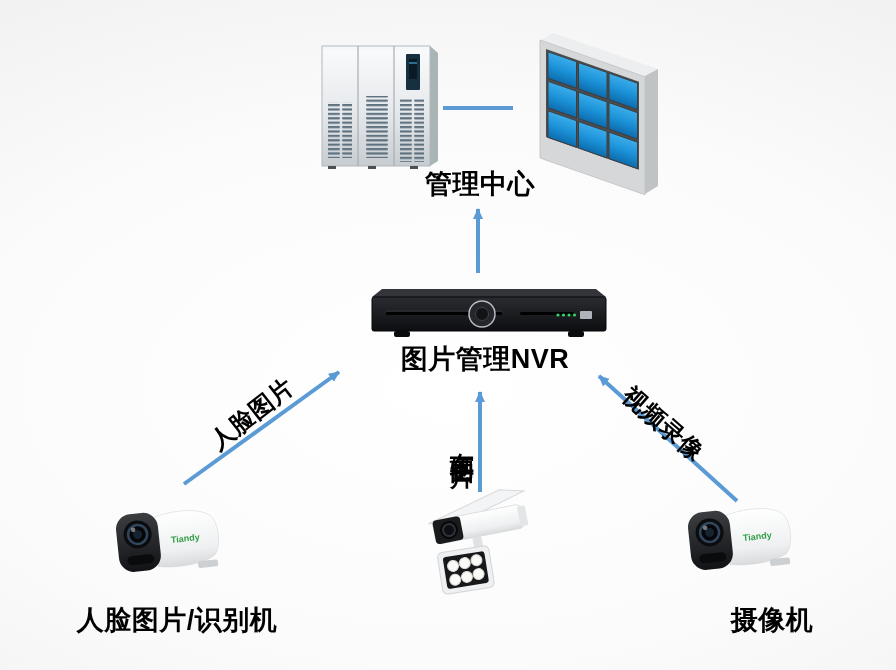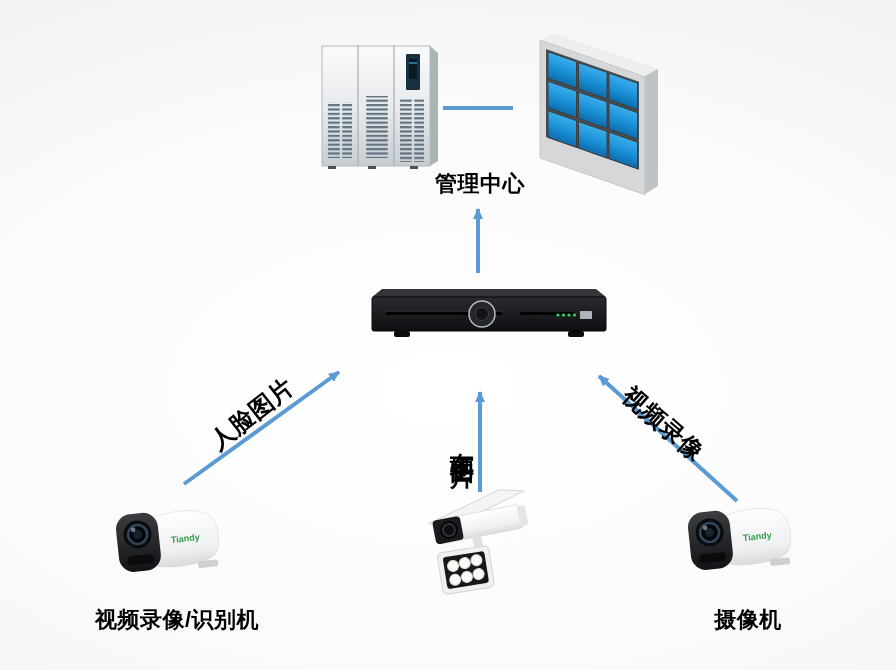--- a/index.html
+++ b/index.html
@@ -6,21 +6,21 @@
   .stage{
     position:relative;width:896px;height:670px;overflow:hidden;
     background:radial-gradient(ellipse 120% 90% at 50% 58%, #ffffff 0%, #fbfbfb 45%, #f1f1f1 78%, #e7e7e7 100%);
     font-family:"Liberation Sans","DejaVu Sans",sans-serif;
   }
   .abs{position:absolute;}
   .lbl{
     position:absolute;color:#000;font-weight:bold;white-space:nowrap;
     transform:translate(-50%,-50%);letter-spacing:0.5px;
   }
-  .lbl-node{font-size:22px;}
+  .lbl-node{font-size:27px;}
   .lbl-edge{font-size:24px;}
   .lbl-edge.rot-up{transform:translate(-50%,-50%) rotate(-38deg);}
   .lbl-edge.rot-down{transform:translate(-50%,-50%) rotate(41deg);}
   .lbl-edge.vertical{
     writing-mode:vertical-lr;text-orientation:upright;
     letter-spacing:4px;white-space:nowrap;
   }
   svg{display:block;}
   .overlay{position:absolute;left:0;top:0;pointer-events:none;}
 </style>
@@ -178,20 +178,21 @@
       <circle cx="27" cy="25" r="14" fill="#0b0c0e"></circle>
       <circle cx="27" cy="25" r="9.5" fill="#05070a" stroke="#31465c" stroke-width="2.5"></circle>
       <circle cx="27" cy="25" r="4.5" fill="#16242f"></circle>
       <circle cx="23" cy="20" r="2.3" fill="#ffffff" opacity="0.45"></circle>
       <rect x="14" y="46" width="27" height="9" rx="4.5" fill="#0a0b0c"></rect>
       <text x="74" y="37" font-size="9" font-weight="bold" fill="#2f9e44" text-anchor="middle">Tiandy</text>
     </g>
   </svg>
 
   <div class="lbl lbl-node" style="left:480px;top:184px">管理中心</div>
-  <div class="lbl lbl-node" style="left:177px;top:620px">视频录像/识别机</div>
-  <div class="lbl lbl-node" style="left:748px;top:620px">摄像机</div>
+  <div class="lbl lbl-node" style="left:485px;top:359px">图片管理NVR</div>
+  <div class="lbl lbl-node" style="left:177px;top:620px">人脸图片/识别机</div>
+  <div class="lbl lbl-node" style="left:772px;top:620px">摄像机</div>
 
   <div class="lbl lbl-edge rot-up" style="left:252px;top:414px">人脸图片</div>
   <div class="lbl lbl-edge vertical" style="left:462px;top:441px">车辆图片</div>
   <div class="lbl lbl-edge rot-down" style="left:663px;top:424px">视频录像</div>
 
 </div>
 
 </body></html>

